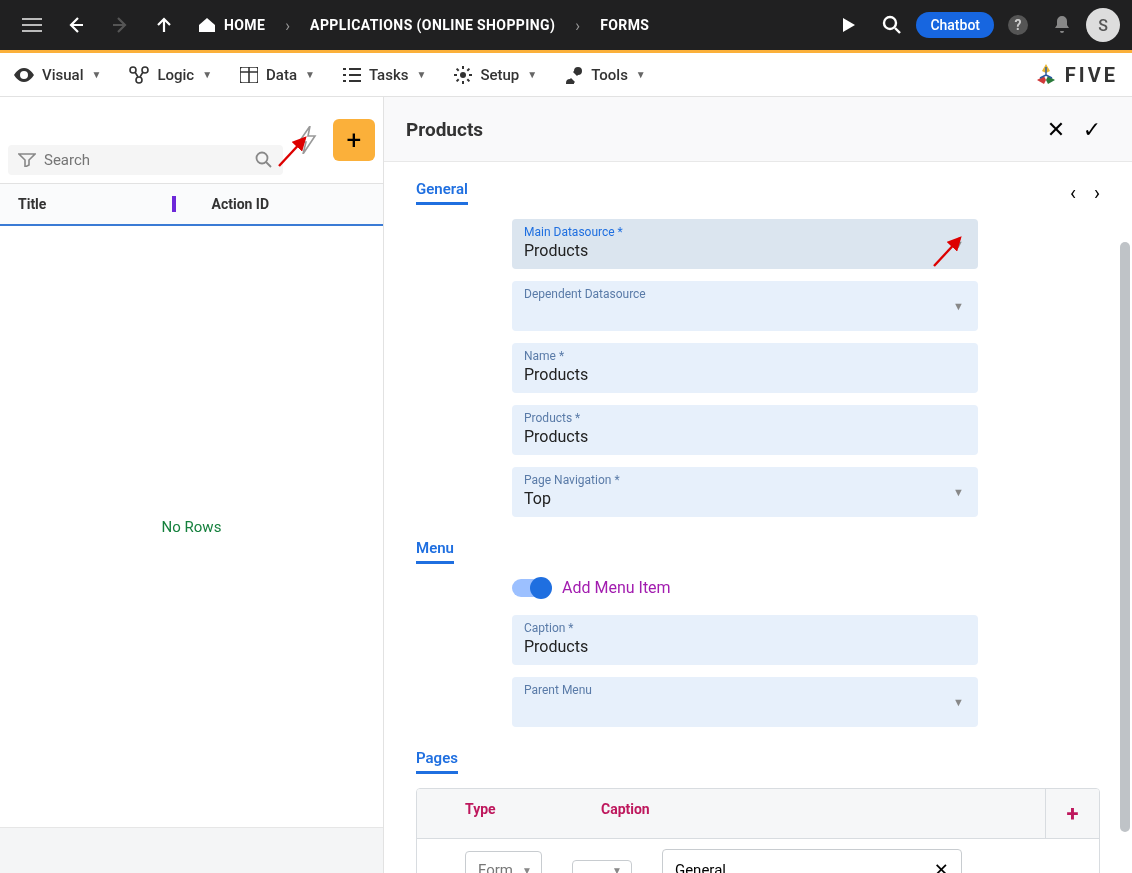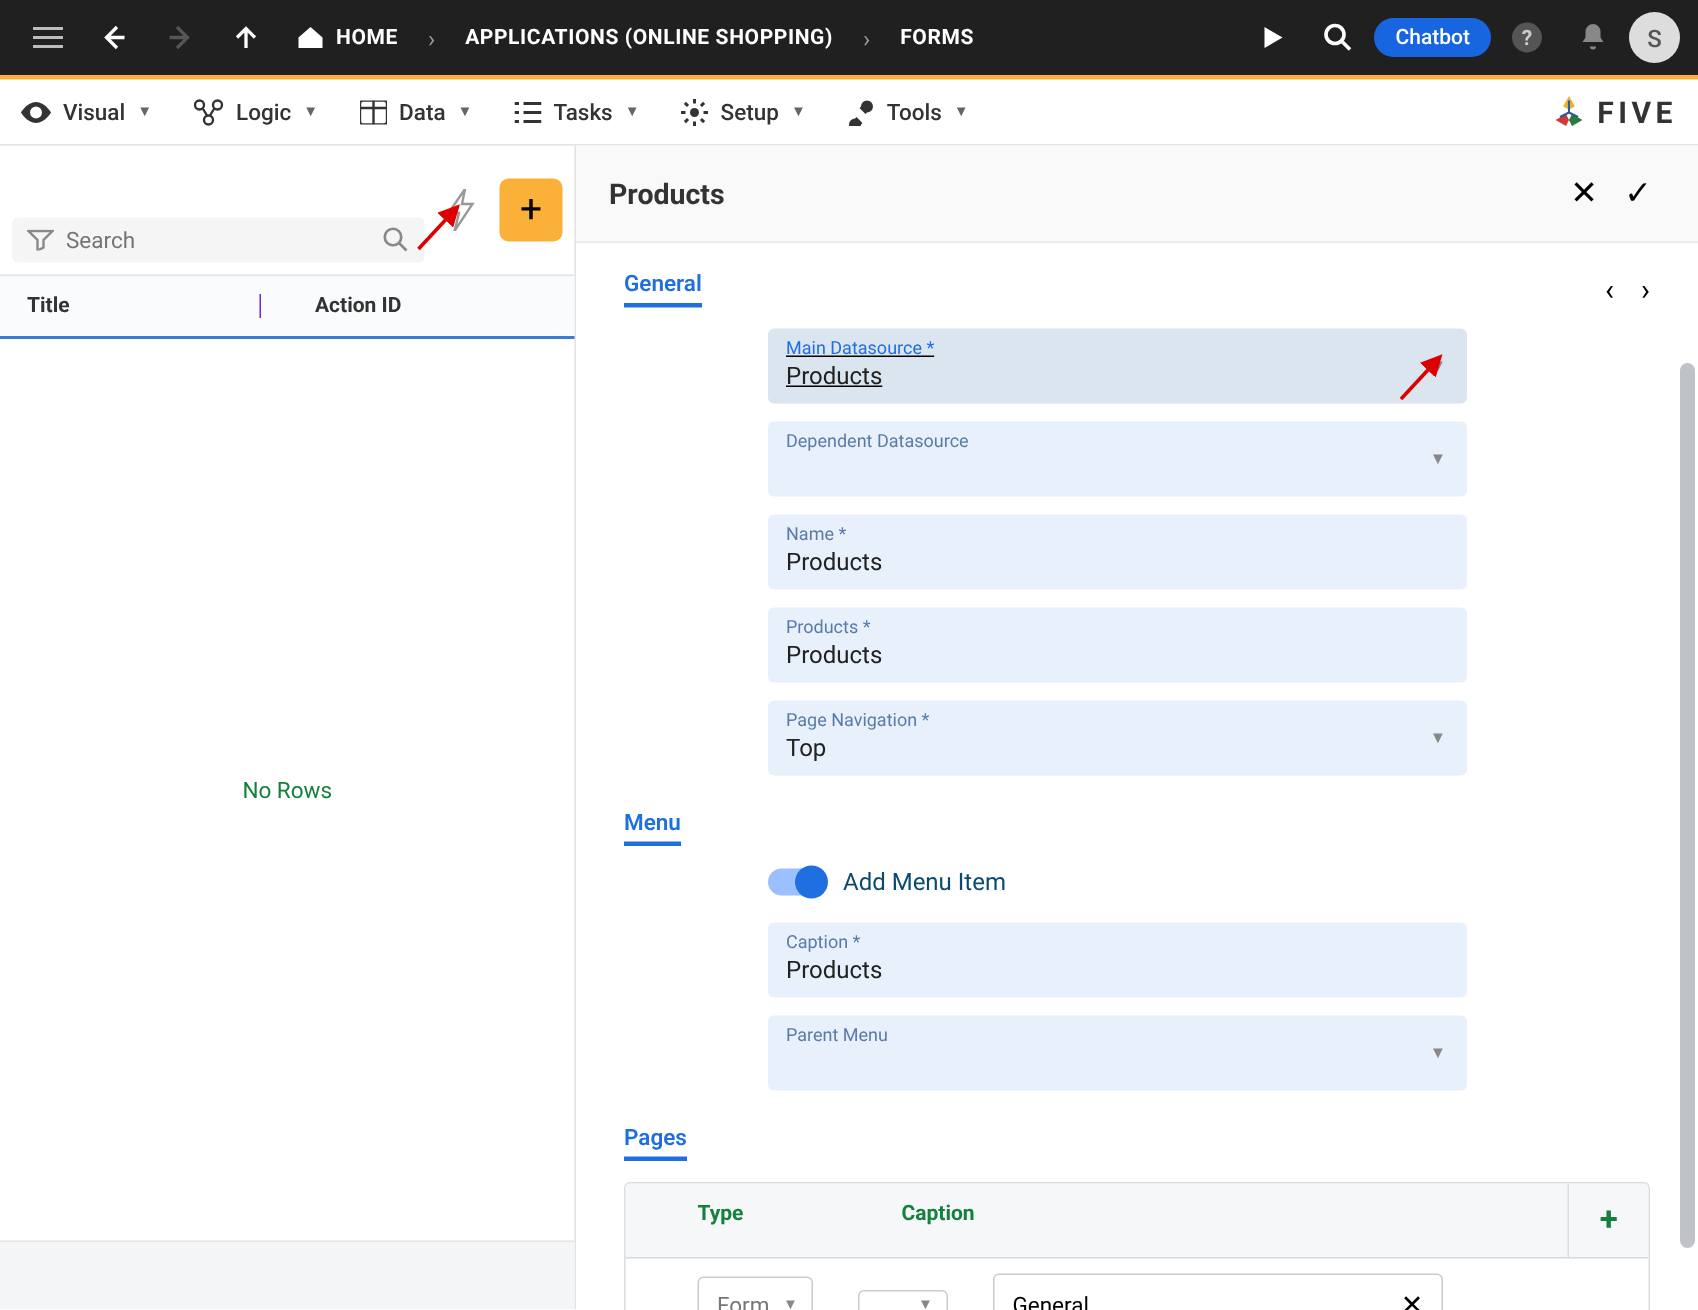--- a/index.html
+++ b/index.html
@@ -26,52 +26,52 @@
 
 .main { display: flex; height: calc(873px - 50px - 3px - 44px); }
 .leftpanel { width: 384px; border-right: 1px solid #e2e2e2; display: flex; flex-direction: column; }
 .search-row { display: flex; align-items: center; padding: 8px; border-bottom: 1px solid #e2e2e2; gap: 4px; }
 .search-box { flex: 1; display: flex; align-items: center; background: #f5f5f5; border-radius: 4px; padding: 6px 10px; gap: 8px; margin-top: 40px; }
 .search-box input { border: none; background: transparent; flex: 1; font-size: 15px; outline: none; }
 .lightning-btn { width: 42px; height: 42px; display: flex; align-items: center; justify-content: center; cursor: pointer; }
 .add-btn { width: 42px; height: 42px; background: #fbb03a; border-radius: 6px; display: flex; align-items: center; justify-content: center; cursor: pointer; font-size: 26px; color: #000; }
 .list-header { display: flex; padding: 12px 18px; font-weight: 700; font-size: 14px; color: #333; border-bottom: 2px solid #3a7bd5; background: #fafbfc; }
 .list-header .col1 { flex: 1; }
-.list-header .col2 { flex: 1; border-left: 1px solid #6d28d9; padding-left: 36px; }
+.list-header .col2 { flex: 1; border-left: 4px solid #6d28d9; padding-left: 36px; }
 .norows { flex: 1; display: flex; align-items: center; justify-content: center; color: #15803d; font-size: 15px; }
 .left-footer { height: 46px; background: #f4f5f6; border-top: 1px solid #e6e6e6; }
 
 
 .rightpanel { flex: 1; display: flex; flex-direction: column; position: relative; }
 .form-header { display: flex; align-items: center; padding: 14px 22px; border-bottom: 1px solid #e8e8e8; background: #f9f9fa; }
 .form-title { font-size: 19px; font-weight: 700; color: #333; }
 .form-header .spacer { flex: 1; }
 .hdr-icon { width: 36px; height: 36px; display: flex; align-items: center; justify-content: center; font-size: 22px; cursor: pointer; }
 .form-body { flex: 1; overflow-y: auto; padding: 18px 32px 30px 32px; position: relative; }
 .section-row { display: flex; align-items: center; margin-bottom: 14px; }
 .section-label { color: #1f6fe0; font-weight: 600; font-size: 15px; border-bottom: 3px solid #1f6fe0; padding-bottom: 4px; }
 .section-nav { margin-left: auto; display: flex; gap: 18px; font-size: 20px; }
 .section-nav span { cursor: pointer; }
 
 .field-wrap { margin: 0 0 12px 96px; width: 466px; }
 .field { background: #e7f0fb; border-radius: 4px; padding: 6px 12px 8px 12px; position: relative; }
-.field.highlight { background: #dbe5ef; text-decoration: underline; }
+.field.highlight { background: #dbe5ef; }
 .field-label { font-size: 12px; color: #5a7ba8; }
 .field.highlight .field-label { color: #1f6fe0; }
 .field-value { font-size: 16px; color: #222; min-height: 22px; padding-top: 2px; }
 .field .dd-arrow { position: absolute; right: 14px; top: 50%; transform: translateY(-50%); color: #888; font-size: 11px; }
 
 .toggle-row { display: flex; align-items: center; gap: 12px; margin: 8px 0 18px 96px; }
 .toggle { width: 38px; height: 18px; background: #9cc0ff; border-radius: 10px; position: relative; cursor: pointer; }
 .toggle .knob { width: 22px; height: 22px; background: #1f6fe0; border-radius: 50%; position: absolute; right: -2px; top: -2px; }
-.toggle-label { font-size: 16px; color: #0c4a6e; }
+.toggle-label { font-size: 16px; color: #a21caf; }
 
 .pages-table { margin-top: 10px; border: 1px solid #d8dce0; border-radius: 4px; overflow: hidden; }
 .pt-head { display: flex; background: #f6f7f8; border-bottom: 1px solid #d8dce0; }
-.pt-head .cell { padding: 12px 14px; font-weight: 700; font-size: 14px; color: #15803d; }
+.pt-head .cell { padding: 12px 14px; font-weight: 700; font-size: 14px; color: #be185d; }
 .pt-head .c-type { width: 170px; }
 .pt-head .c-action { width: 100px; }
 .pt-head .c-caption { flex: 1; }
 .pt-head .c-add { width: 54px; text-align: center; font-size: 22px; border-left: 1px solid #d8dce0; cursor: pointer; }
 .pt-row { display: flex; padding: 10px 14px 16px 48px; align-items: center; gap: 30px; }
 .mini-select { border: 1px solid #c8ccd0; border-radius: 4px; padding: 9px 28px 9px 12px; font-size: 15px; color: #777; position: relative; background: #fff; cursor: pointer; display: inline-block; }
 .mini-select .dd-arrow { position: absolute; right: 9px; top: 50%; transform: translateY(-50%); font-size: 10px; color: #888; }
 .mini-select.narrow { width: 60px; padding-left: 8px; }
 .caption-input { border: 1px solid #c8ccd0; border-radius: 4px; padding: 9px 12px; font-size: 15px; width: 300px; display: flex; align-items: center; }
 .caption-input input { border: none; flex: 1; font-size: 15px; outline: none; }

